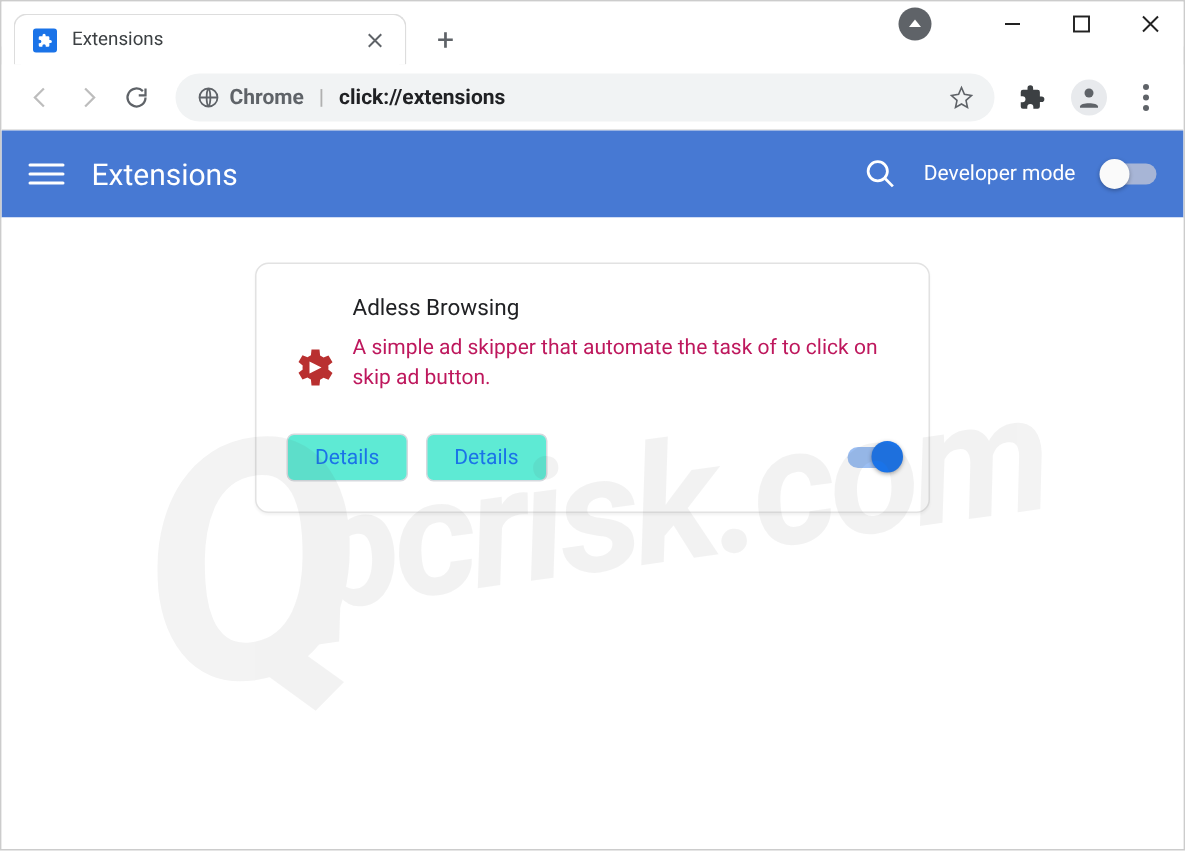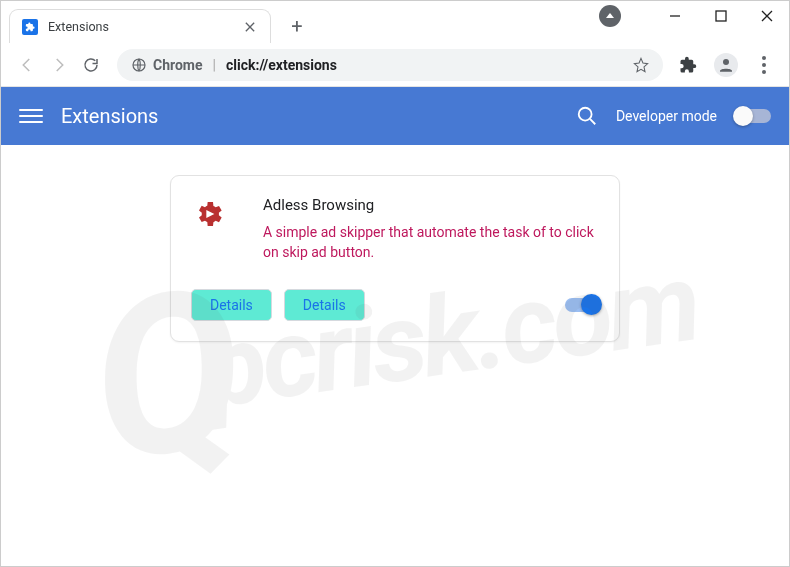--- a/index.html
+++ b/index.html
@@ -51,21 +51,21 @@
 .ext-title { font-size:20px; font-weight:400; margin-left:18px; }
 .ext-hdr-right { margin-left:auto; display:flex; align-items:center; gap:18px;text-align:center; }
 .search-icon { width:22px; height:22px; stroke:#fff; fill:none; stroke-width:2; }
 .devmode { font-size:14px; }
 .hdr-switch { width:36px; height:14px; background:#a7b5d6; border-radius:8px; position:relative; cursor:pointer; }
 .hdr-switch::after { content:""; position:absolute; left:-2px; top:-3px; width:20px; height:20px; border-radius:50%; background:#fafafa; box-shadow:0 1px 3px rgba(0,0,0,.3); }
 
 
 .content { position:absolute; top:144px; bottom:0; left:0; right:0; background:#fff; padding:30px 0 0 0; }
 .card { width:450px; margin:0 auto; background:#fff; border:1px solid #e2e2e2; border-radius:9px; box-shadow:0 1px 2px rgba(0,0,0,.05); padding:20px 20px 20px 20px; }
-.card-body { display:flex; gap:36px; }
+.card-body { display:flex; gap:8px;align-items:flex-end; }
 .card-icon { width:36px; height:36px; flex:0 0 36px; display:flex; align-items:center; justify-content:center; }
 .card-icon svg { width:32px; height:32px; fill:#b93030; }
 .card-text { flex:1; }
 .card-name { font-size:15px; color:#202124; margin-bottom:8px; }
 .card-desc { font-size:14px; color:#be185d; line-height:1.45; }
 .card-actions { display:flex; align-items:center; gap:12px; margin-top:26px; }
 .action-btn { padding:7px 18px; border:1px solid #d5d9de; border-radius:5px; background:#5eead4; color:#1a73e8; font-size:14px; cursor:pointer; }
 .enable-switch { margin-left:auto; width:34px; height:14px; background:#9bbef2; border-radius:8px; position:relative; cursor:pointer; }
 .enable-switch::after { content:""; position:absolute; right:-3px; top:-4px; width:21px; height:21px; border-radius:50%; background:#1a73e8; box-shadow:0 1px 3px rgba(0,0,0,.35); }
 

